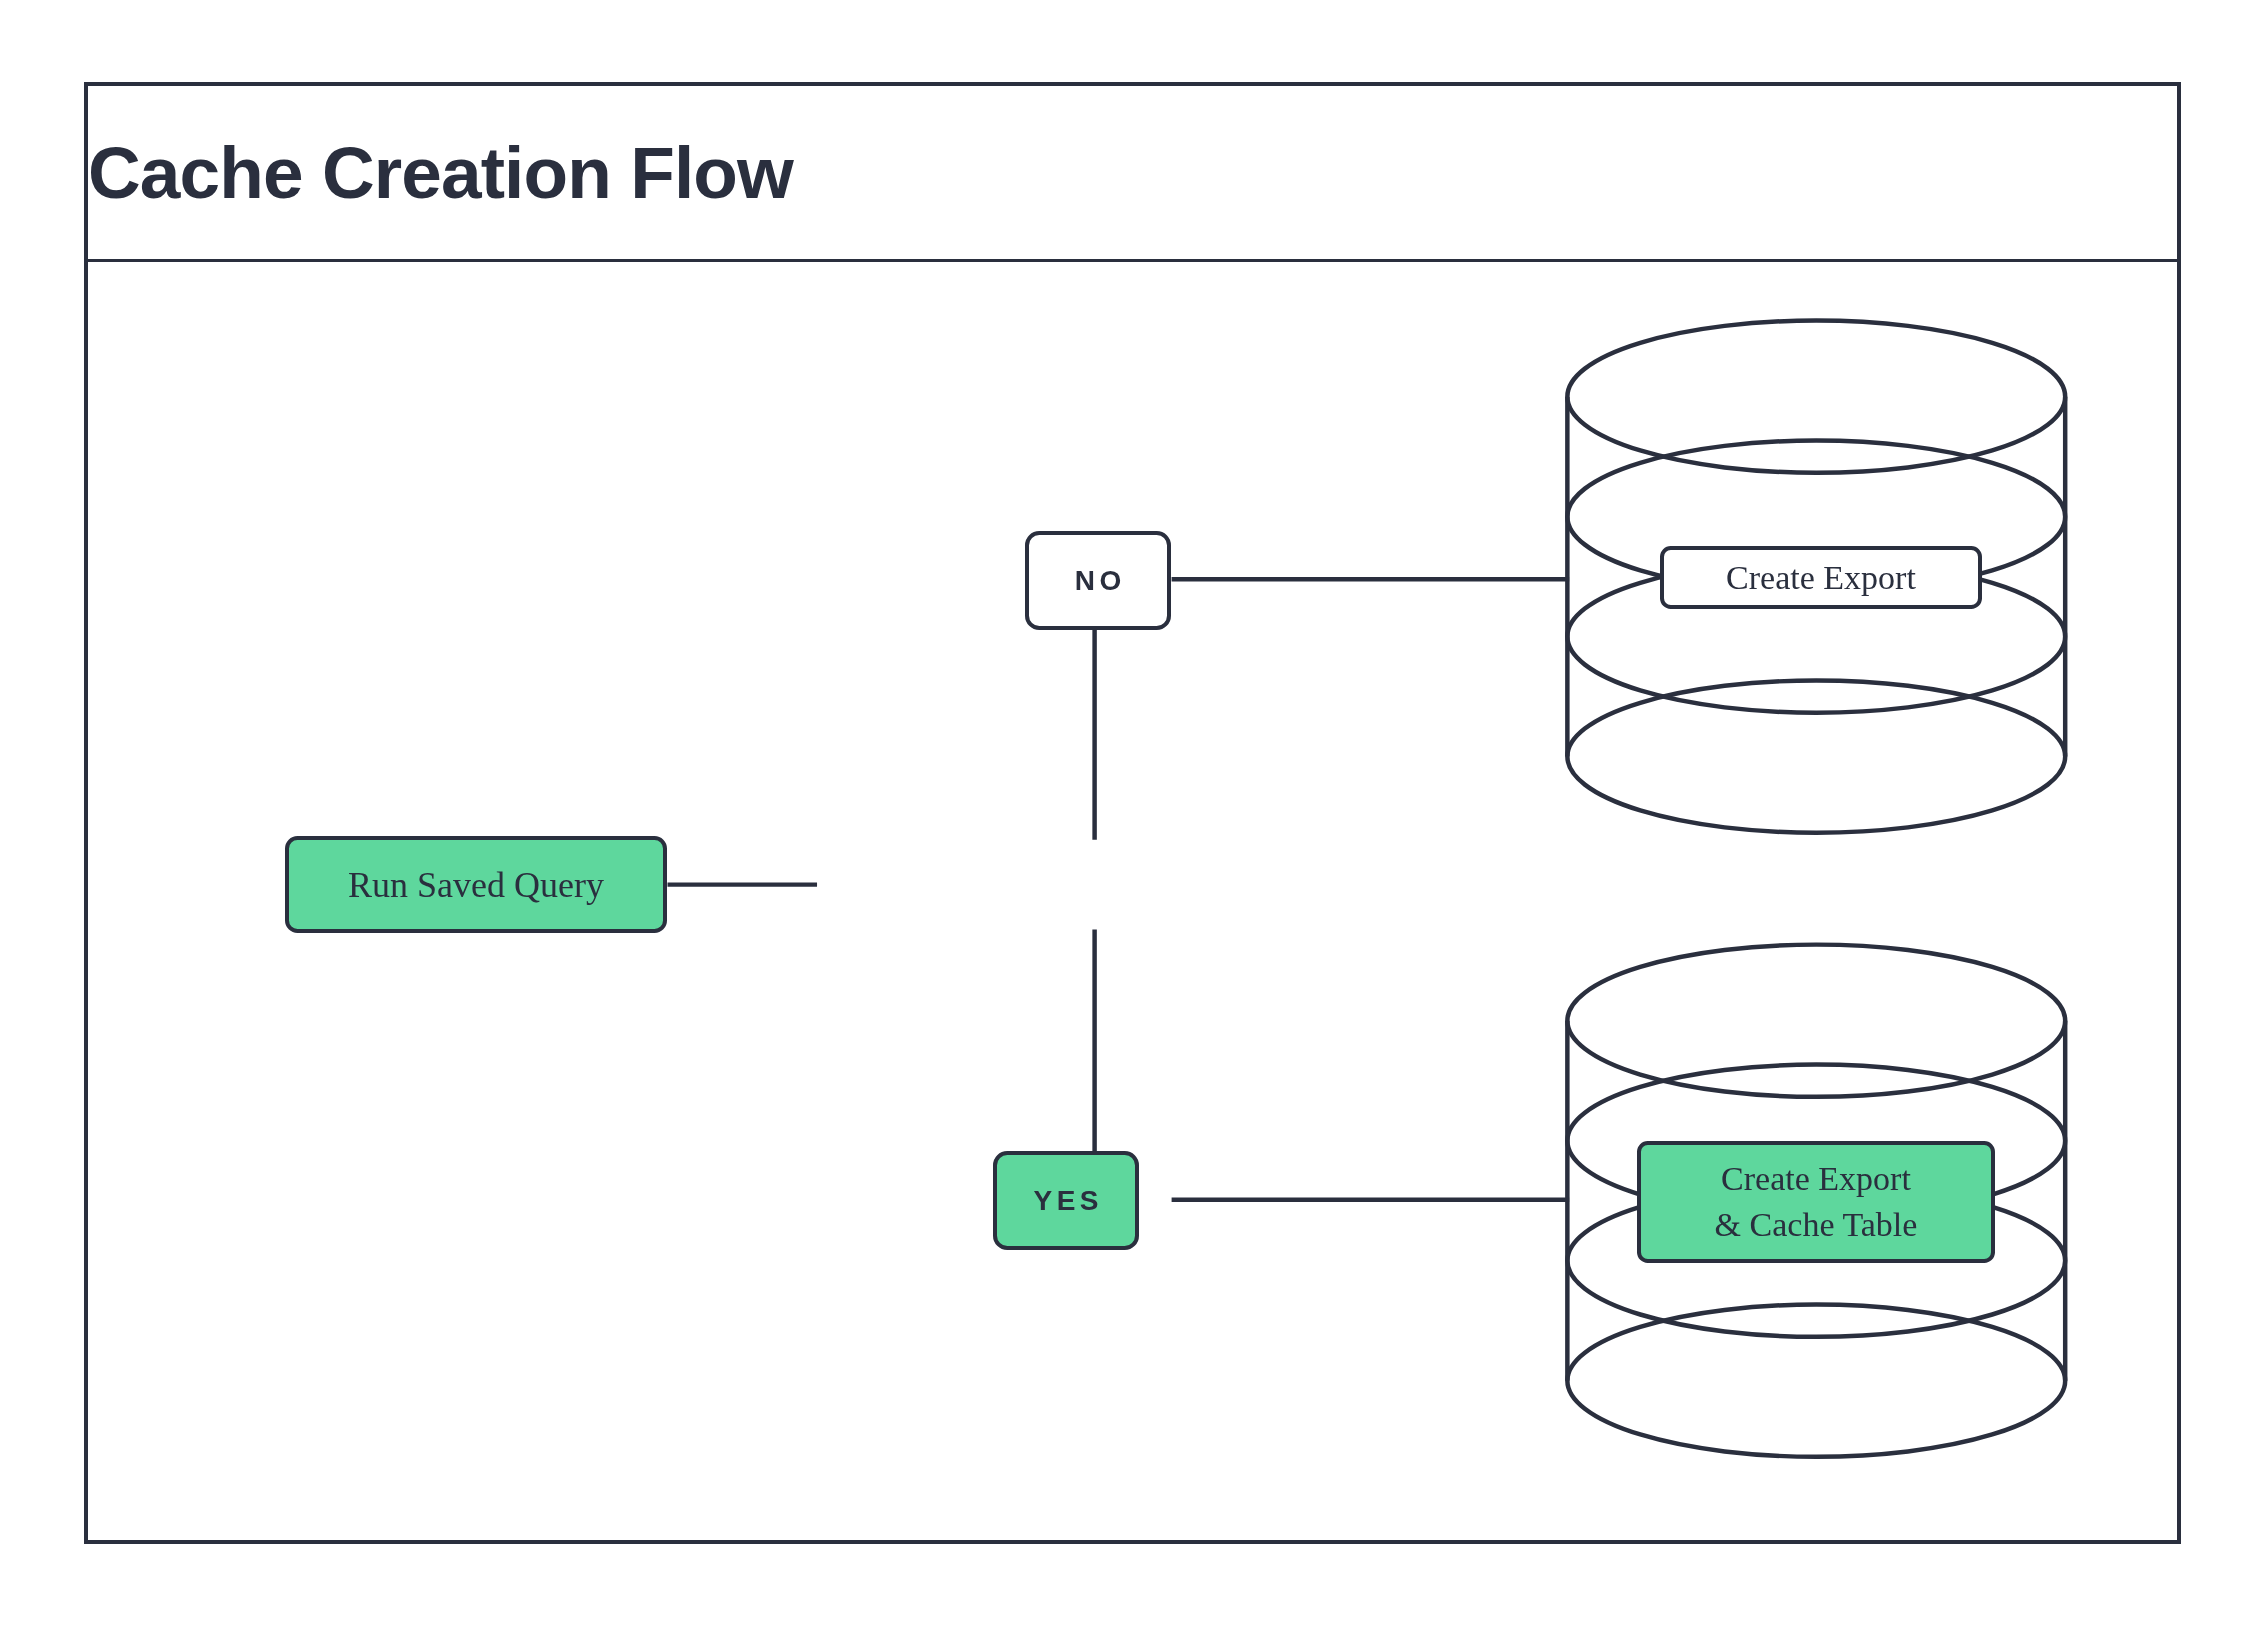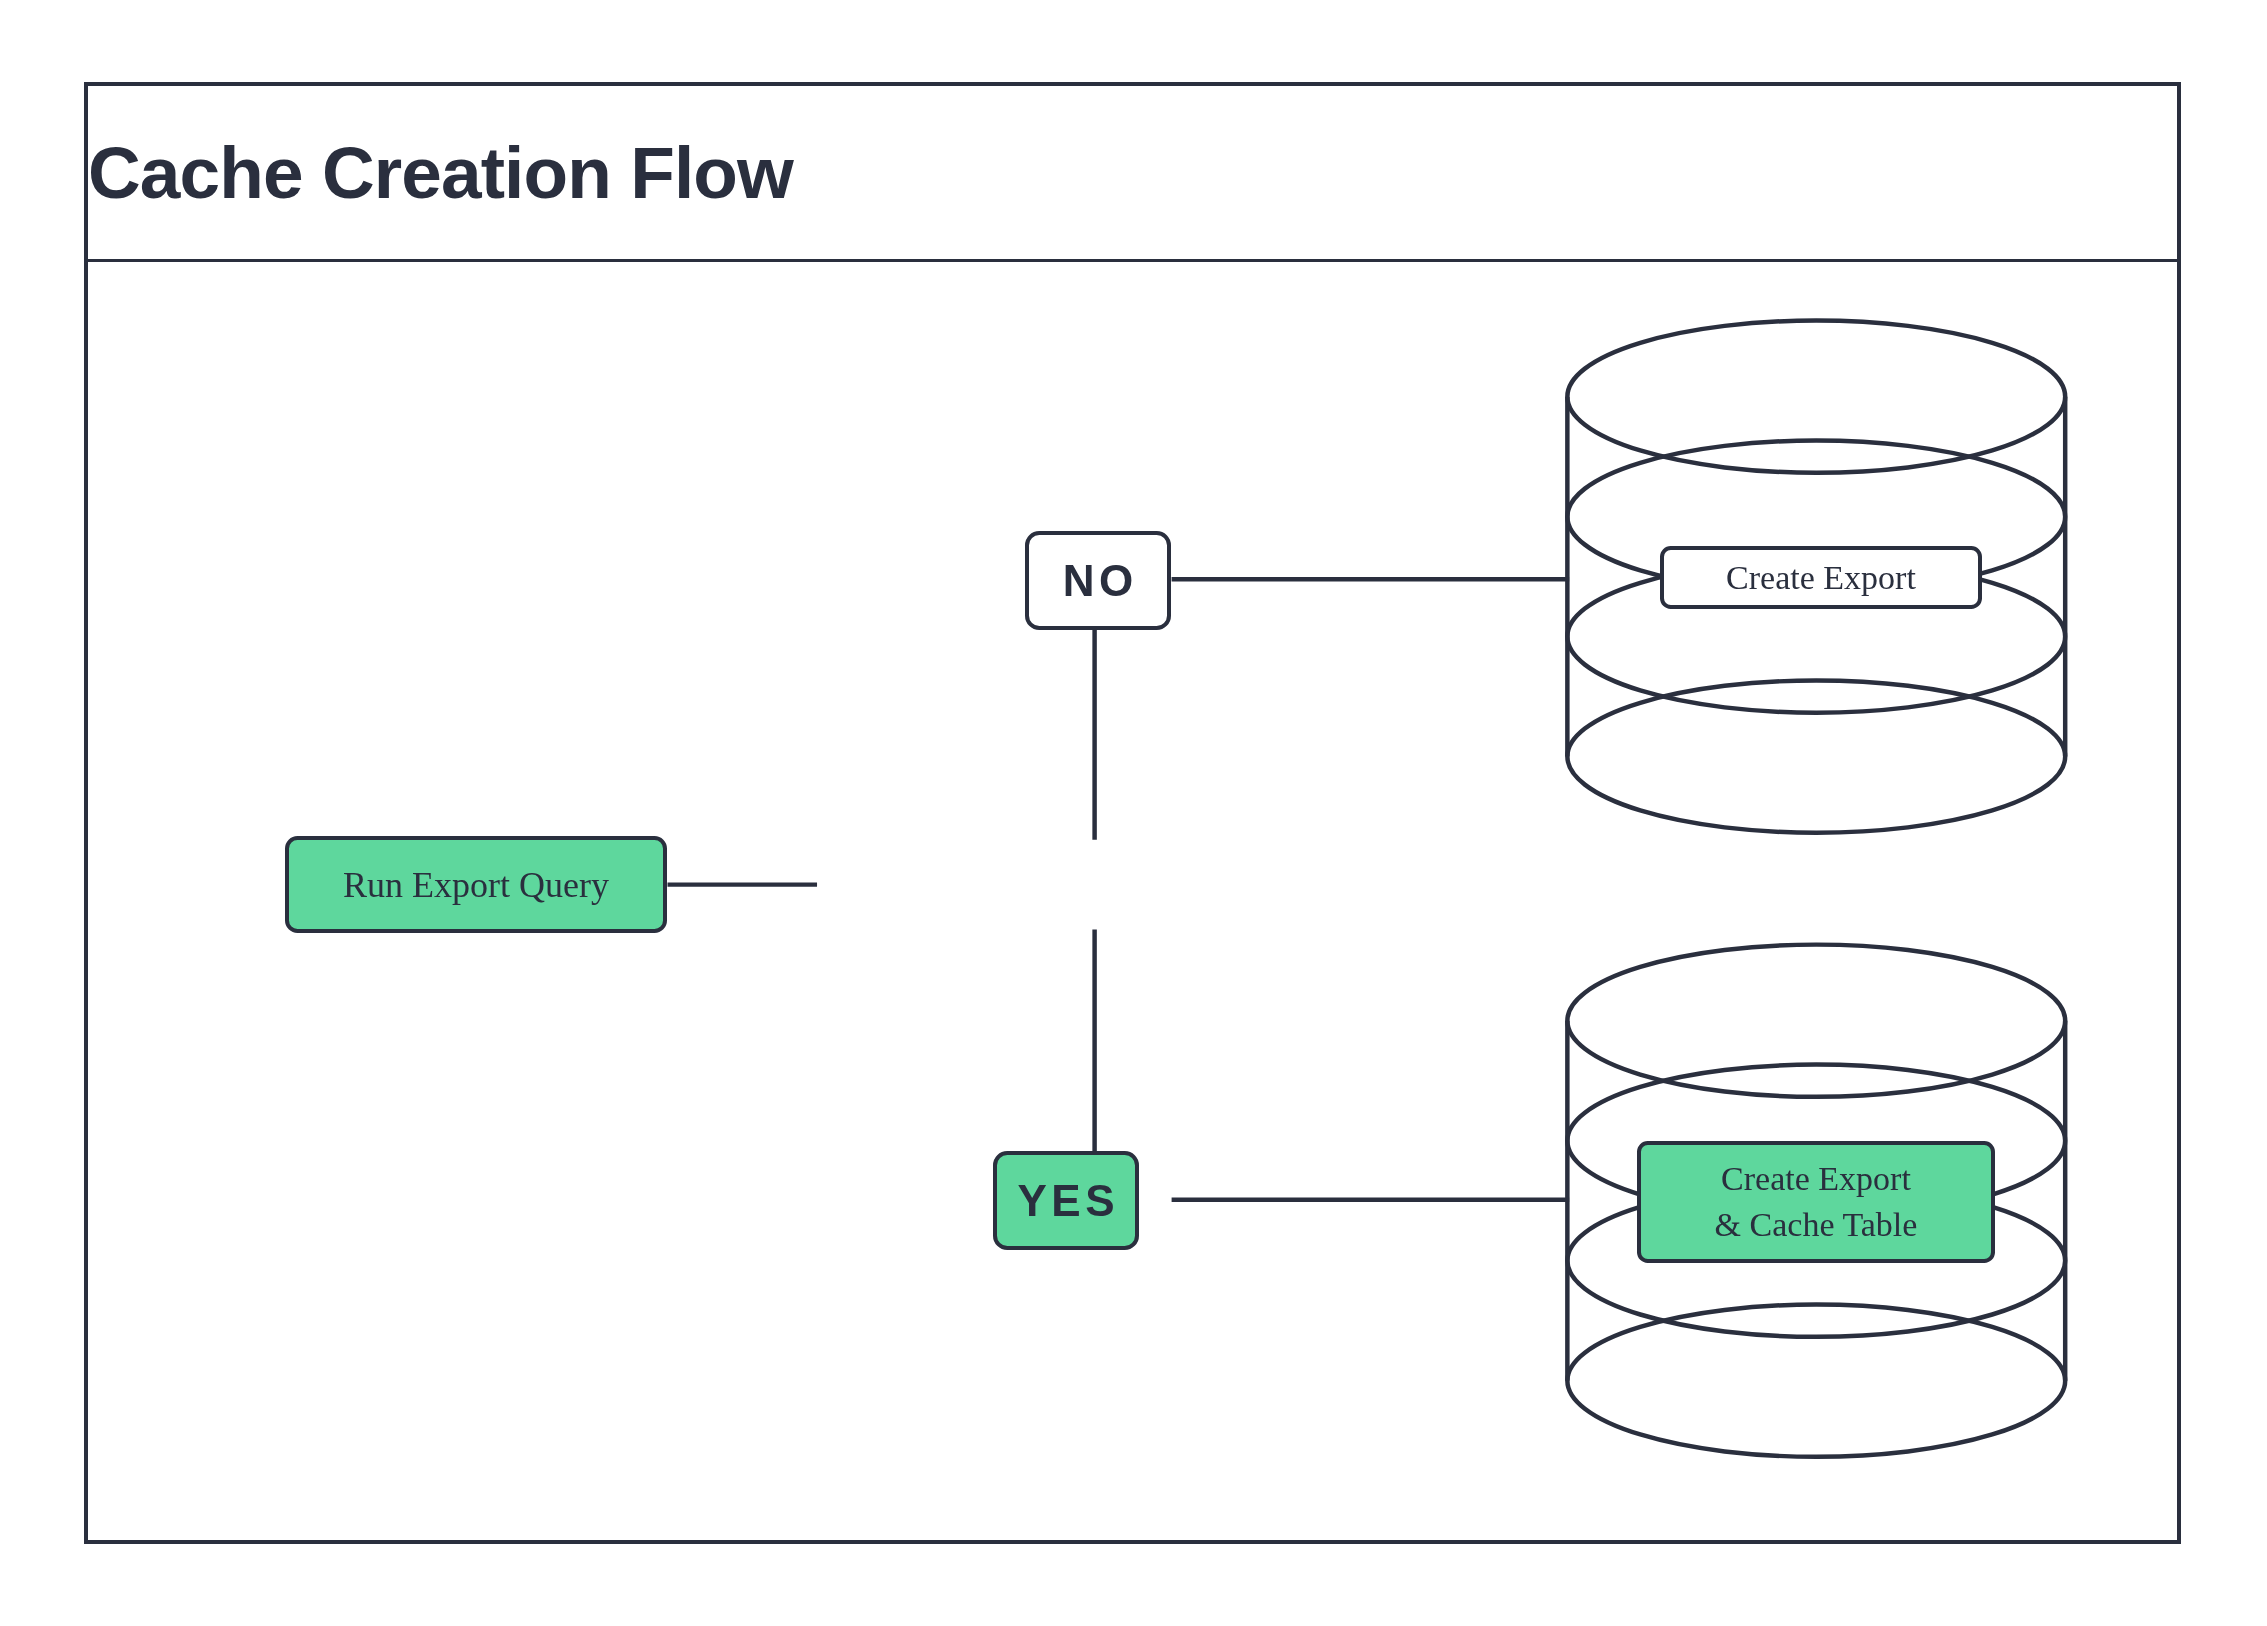--- a/index.html
+++ b/index.html
@@ -56,21 +56,21 @@
     background:var(--question-bg);
     color:var(--question-text);
     border-radius:16px;
     font-size:36px;
   }
   .node-tag{
     width:146px;height:99px;
     background:var(--surface);
     border:4.5px solid var(--ink);border-radius:14.3px;
     font-family:"Liberation Sans","DejaVu Sans",sans-serif;
-    font-weight:700;font-size:44px;letter-spacing:4.5px;
+    font-weight:700;font-size:28px;letter-spacing:4.5px;
     text-indent:4.5px; 
   }
   .node-no{left:1025px;top:531px;}
   .node-yes{left:993px;top:1151px;background:var(--green);}
   .node-db-label{
     border:4.5px solid var(--ink);border-radius:10.7px;
     font-size:34px;
   }
   .node-export{
     left:1660px;top:546px;width:322px;height:63px;
@@ -117,21 +117,21 @@
     <g>
       <line class="cyl" x1="1750" y1="1140" x2="1750" y2="1542"></line>
       <line class="cyl" x1="2306" y1="1140" x2="2306" y2="1542"></line>
       <ellipse class="cyl" cx="2028" cy="1542" rx="278" ry="85"></ellipse>
       <ellipse class="cyl" cx="2028" cy="1408" rx="278" ry="85"></ellipse>
       <ellipse class="cyl" cx="2028" cy="1274" rx="278" ry="85"></ellipse>
       <ellipse class="cyl" cx="2028" cy="1140" rx="278" ry="85"></ellipse>
     </g>
   </svg>
 
-  <div class="node node-start">Run Export Query</div>
+  <div class="node node-start">Run Saved Query</div>
 
 
   <div class="node node-tag node-no">NO</div>
 
   <div class="node node-tag node-yes">YES</div>
 
   <div class="node node-db-label node-export">Create Export</div>
 
   <div class="node node-db-label node-cache">
     <span>Create Export</span>

